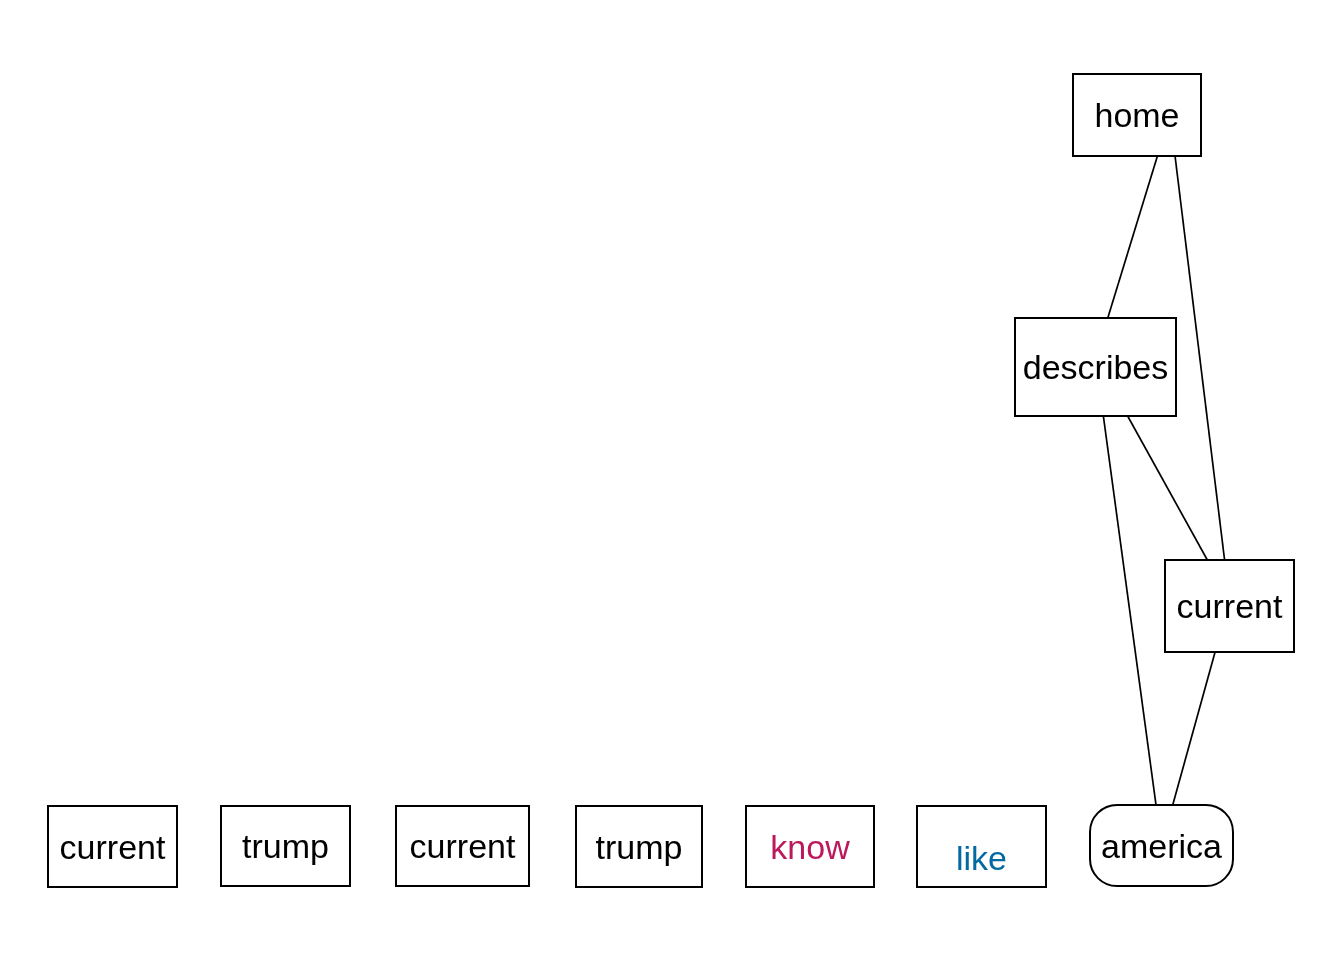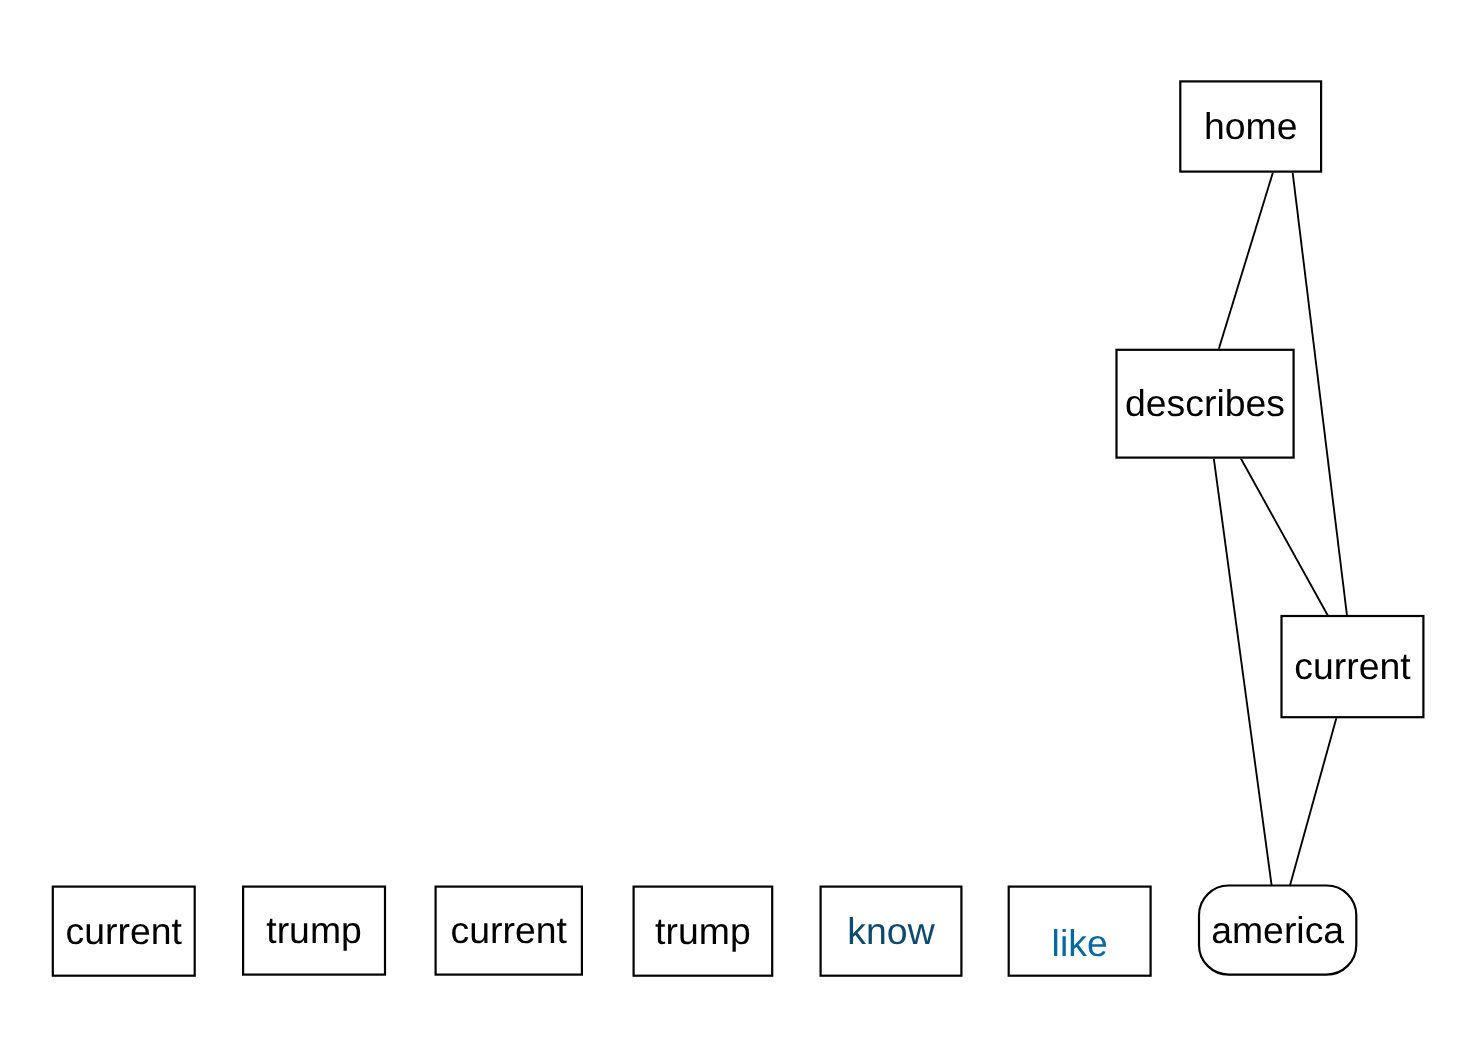--- a/index.html
+++ b/index.html
@@ -70,21 +70,21 @@
       <div class="node" style="left: 220px; top: 805px; width: 131px; height: 82px; background: rgb(255, 255, 255); border-color: rgb(0, 0, 0);">
         <span style="color: rgb(0, 0, 0);">trump</span>
       </div>
       <div class="node" style="left: 395px; top: 805px; width: 135px; height: 82px; background: rgb(255, 255, 255); border-color: rgb(0, 0, 0);">
         <span style="color: rgb(0, 0, 0);">current</span>
       </div>
       <div class="node" style="left: 575px; top: 805px; width: 128px; height: 83px; background: rgb(255, 255, 255); border-color: rgb(0, 0, 0);">
         <span style="color: rgb(0, 0, 0);">trump</span>
       </div>
       <div class="node" style="left: 745px; top: 805px; width: 130px; height: 83px; background: rgb(255, 255, 255); border-color: rgb(0, 0, 0);">
-        <span style="color: #0c4a6e;">know</span>
+        <span style="color: #be185d;">know</span>
       </div>
       <div class="node" style="left: 916px; top: 805px; width: 131px; height: 83px; background: rgb(255, 255, 255); border-color: rgb(0, 0, 0);">
         <span style="color: #0369a1; margin-top: 23px;">like</span>
       </div>
       <div class="node" style="left: 1089px; top: 804px; width: 145px; height: 83px; background: rgb(255, 255, 255); border-color: rgb(0, 0, 0); border-radius: 28px;">
         <span style="color: rgb(0, 0, 0);">america</span>
       </div>
     </div>
 </div>
 

